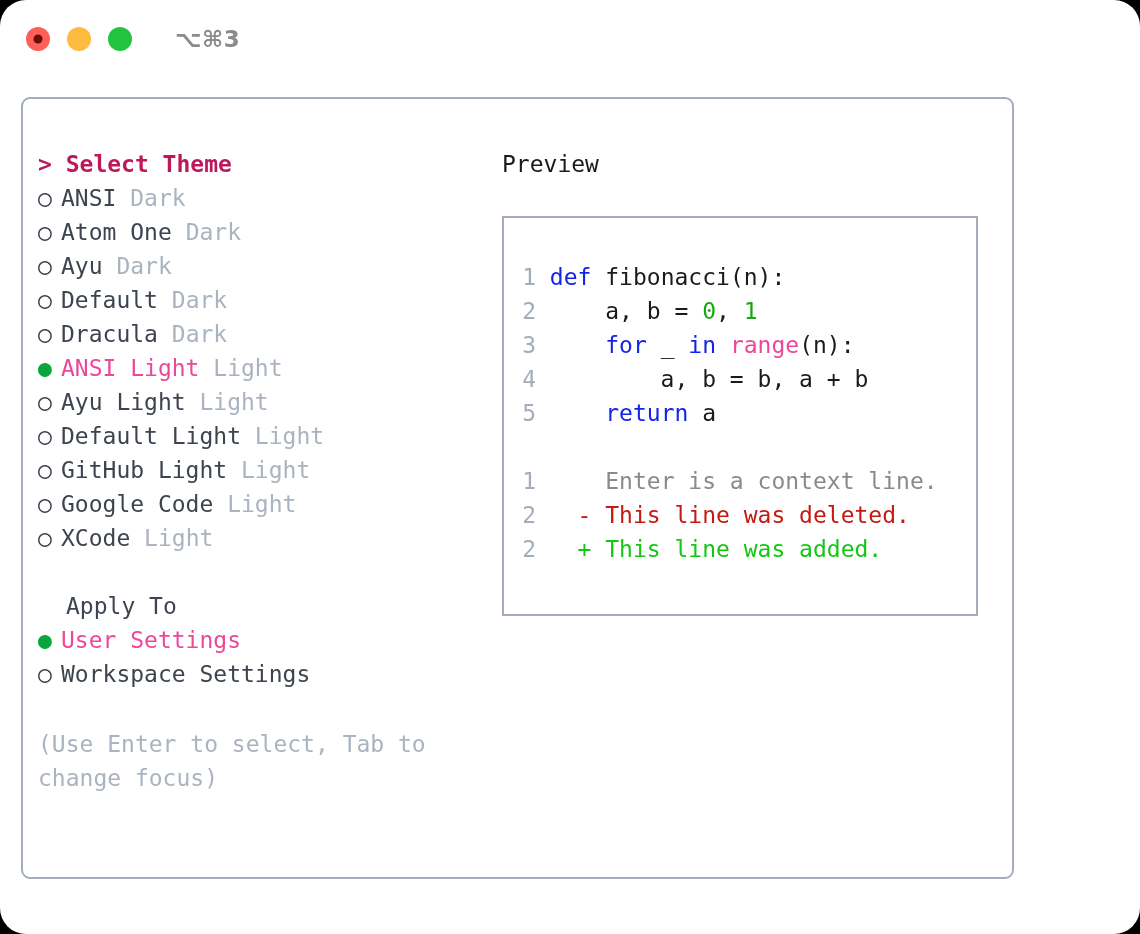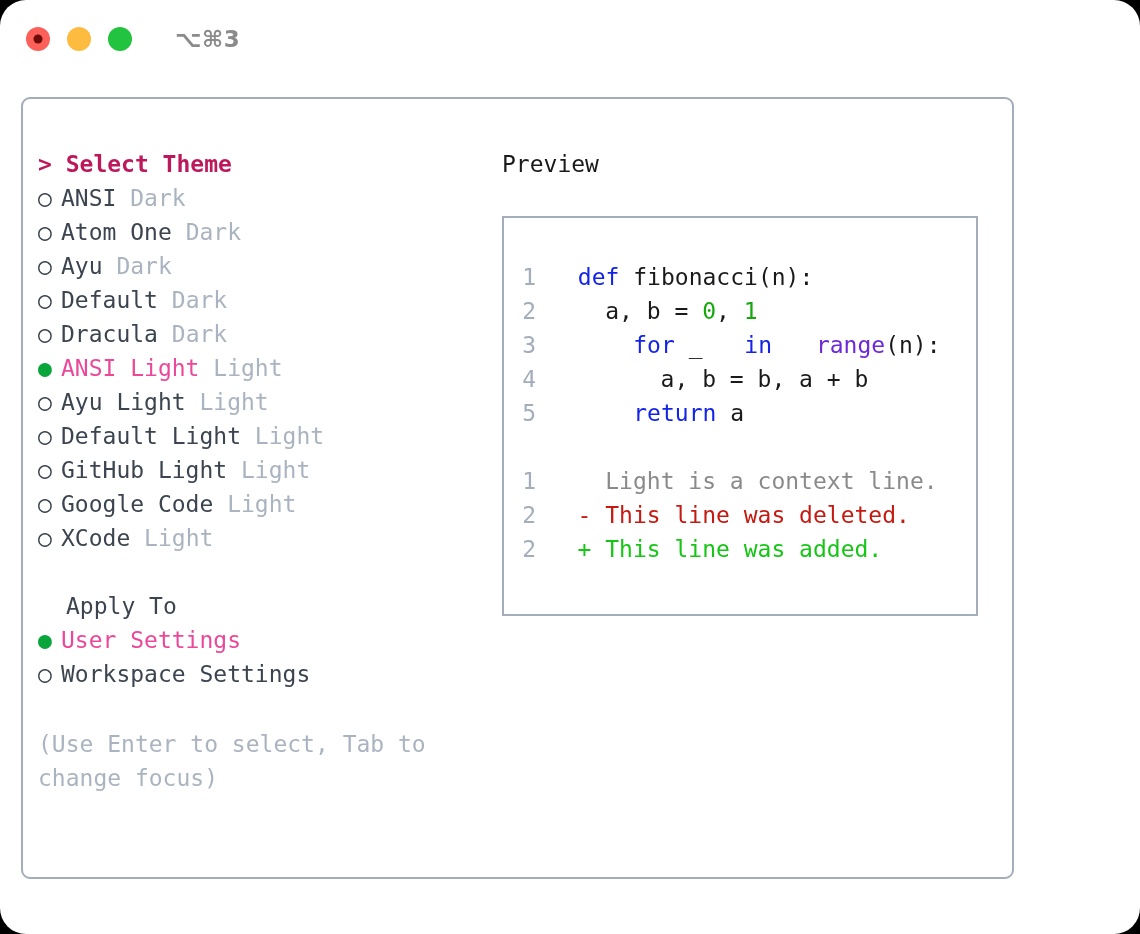--- a/index.html
+++ b/index.html
@@ -179,22 +179,22 @@
     color: #1a1a1a;
   }
 
   .lineno {
     color: #a3adbb;
     display: inline-block;
     width: 14px;
     text-align: right;
   }
 
-  .kw      { color: #1423e8; margin-left: 28px; }
-  .fn      { color: #6d28d9; margin-left: 30px; }
+  .kw      { color: #1423e8; }
+  .fn      { color: #ec4899; }
   .num     { color: #17a80e; }
   .plain   { color: #1a1a1a; text-align: center; }
 
   .diff-gap { height: 34px; }
 
   .diff-context { color: #8a8a8a; }
   .diff-del     { color: #c41a12; }
   .diff-add     { color: #15c615; }
 </style>
 </head>
@@ -250,21 +250,21 @@
         <div class="preview-box">
           <div id="code-sample">
               <div class="code-line"><span class="lineno">1</span><span class="plain"> </span><span class="kw">def</span><span class="plain"> fibonacci(n):</span></div>
               <div class="code-line"><span class="lineno">2</span><span class="plain">     a, b = </span><span class="num">0</span><span class="plain">, </span><span class="num">1</span></div>
               <div class="code-line"><span class="lineno">3</span><span class="plain">     </span><span class="kw">for</span><span class="plain"> _ </span><span class="kw">in</span><span class="plain"> </span><span class="fn">range</span><span class="plain">(n):</span></div>
               <div class="code-line"><span class="lineno">4</span><span class="plain">         a, b = b, a + b</span></div>
               <div class="code-line"><span class="lineno">5</span><span class="plain">     </span><span class="kw">return</span><span class="plain"> a</span></div>
             </div>
           <div class="diff-gap"></div>
           <div id="diff-sample">
-              <div class="code-line"><span class="lineno">1</span><span class="diff-context">     </span><span class="diff-context">Light is a context line.</span></div>
+              <div class="code-line"><span class="lineno">1</span><span class="diff-context">     </span><span class="diff-context">Enter is a context line.</span></div>
               <div class="code-line"><span class="lineno">2</span><span class="diff-del">   - </span><span class="diff-del">This line was deleted.</span></div>
               <div class="code-line"><span class="lineno">2</span><span class="diff-add">   + </span><span class="diff-add">This line was added.</span></div>
             </div>
         </div>
       </div>
 
     </div>
   </div>
 </div>
 

